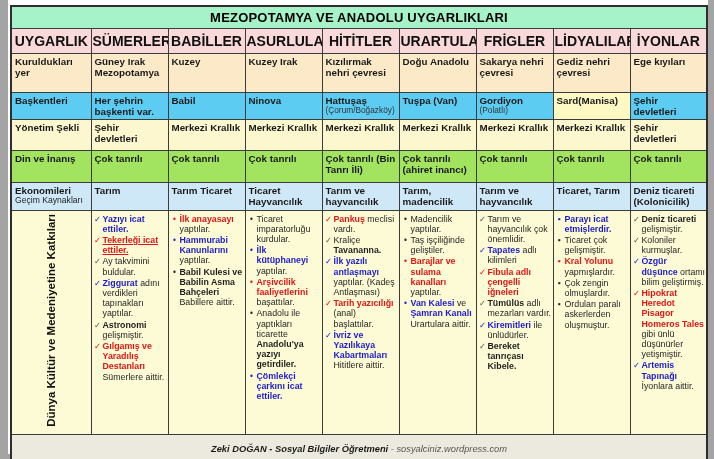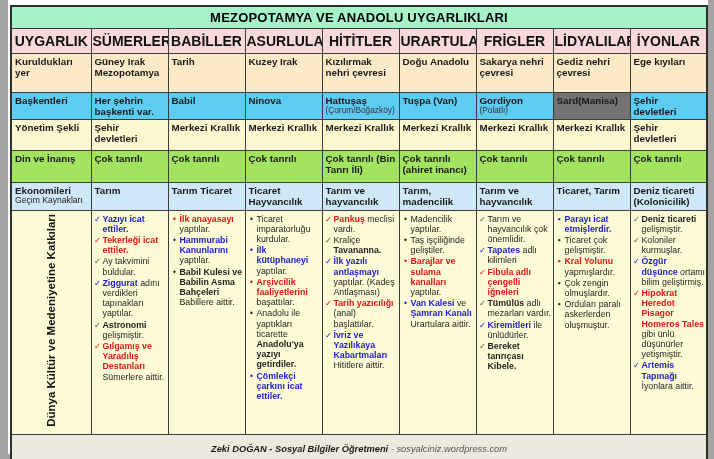--- a/index.html
+++ b/index.html
@@ -70,37 +70,37 @@
           <td class="hdr-cell" style="background: rgb(249, 217, 217);">ASURLULAR</td>
           <td class="hdr-cell" style="background: rgb(249, 217, 217);">HİTİTLER</td>
           <td class="hdr-cell" style="background: rgb(249, 217, 217);">URARTULAR</td>
           <td class="hdr-cell" style="background: rgb(249, 217, 217);">FRİGLER</td>
           <td class="hdr-cell" style="background: rgb(249, 217, 217);">LİDYALILAR</td>
           <td class="hdr-cell" style="background: rgb(249, 217, 217);">İYONLAR</td>
         </tr>
         <tr class="r1">
           <td class="info-cell" style="background: rgb(251, 233, 199);"><span>Kuruldukları yer</span></td>
           <td class="info-cell" style="background: rgb(251, 233, 199);"><span>Güney Irak Mezopotamya</span></td>
-          <td class="info-cell" style="background: rgb(251, 233, 199);"><span>Tarih</span></td>
+          <td class="info-cell" style="background: rgb(251, 233, 199);"><span>Kuzey</span></td>
           <td class="info-cell" style="background: rgb(251, 233, 199);"><span>Kuzey Irak</span></td>
           <td class="info-cell" style="background: rgb(251, 233, 199);"><span>Kızılırmak nehri çevresi</span></td>
           <td class="info-cell" style="background: rgb(251, 233, 199);"><span>Doğu Anadolu</span></td>
           <td class="info-cell" style="background: rgb(251, 233, 199);"><span>Sakarya nehri çevresi</span></td>
           <td class="info-cell" style="background: rgb(251, 233, 199);"><span>Gediz nehri çevresi</span></td>
           <td class="info-cell" style="background: rgb(251, 233, 199);"><span>Ege kıyıları</span></td>
         </tr>
         <tr class="r2">
           <td class="info-cell" style="background: rgb(93, 204, 242);"><span>Başkentleri</span></td>
           <td class="info-cell" style="background: rgb(93, 204, 242);"><span>Her şehrin başkenti var.</span></td>
           <td class="info-cell" style="background: rgb(93, 204, 242); margin-left: 28px;"><span>Babil</span></td>
           <td class="info-cell" style="background: rgb(93, 204, 242);"><span>Ninova</span></td>
           <td class="info-cell" style="background: rgb(93, 204, 242);"><span>Hattuşaş</span><span class="sub">(Çorum/Boğazköy)</span></td>
           <td class="info-cell" style="background: rgb(93, 204, 242);"><span>Tuşpa (Van)</span></td>
           <td class="info-cell" style="background: rgb(93, 204, 242);"><span>Gordiyon</span><span class="sub">(Polatlı)</span></td>
-          <td class="info-cell" style="background: #737373;"><span>Sard(Manisa)</span></td>
+          <td class="info-cell" style="background: #fef9c3;"><span>Sard(Manisa)</span></td>
           <td class="info-cell" style="background: rgb(93, 204, 242);"><span>Şehir devletleri</span></td>
         </tr>
         <tr class="r3">
           <td class="info-cell" style="background: rgb(253, 247, 208);"><span>Yönetim Şekli</span></td>
           <td class="info-cell" style="background: rgb(253, 247, 208);"><span>Şehir devletleri</span></td>
           <td class="info-cell" style="background: rgb(253, 247, 208);"><span>Merkezi Krallık</span></td>
           <td class="info-cell" style="background: rgb(253, 247, 208);"><span>Merkezi Krallık</span></td>
           <td class="info-cell" style="background: rgb(253, 247, 208);"><span>Merkezi Krallık</span></td>
           <td class="info-cell" style="background: rgb(253, 247, 208);"><span>Merkezi Krallık</span></td>
           <td class="info-cell" style="background: rgb(253, 247, 208);"><span>Merkezi Krallık</span></td>
@@ -131,21 +131,21 @@
         </tr>
         <tr class="r-contrib">
           <td class="rot-cell" style="background: rgb(253, 251, 213);"><span class="rot">Dünya Kültür ve Medeniyetine Katkıları</span></td>
           <td class="contrib-cell" style="background: rgb(253, 251, 213);">
             <div class="item">
               <span class="mk" style="color: rgb(28, 28, 205);">✓</span>
               <span class="tx"><span style="color: rgb(28, 28, 205); font-weight: bold;">Yazıyı icat ettiler.</span></span>
             </div>
             <div class="item">
               <span class="mk" style="color: rgb(224, 22, 22);">✓</span>
-              <span class="tx"><span style="color: rgb(224, 22, 22); font-weight: bold;">Tekerleği icat ettiler.</span></span>
+              <span class="tx"><span style="color: rgb(224, 22, 22); font-weight: bold; text-decoration: underline;">Tekerleği icat ettiler.</span></span>
             </div>
             <div class="item">
               <span class="mk" style="color: rgb(90, 90, 90);">✓</span>
               <span class="tx"><span style="color: rgb(31, 31, 31);">Ay takvimini buldular.</span></span>
             </div>
             <div class="item">
               <span class="mk" style="color: rgb(28, 28, 205);">✓</span>
               <span class="tx"><span style="color: rgb(28, 28, 205); font-weight: bold;">Ziggurat</span><span style="color: rgb(31, 31, 31);"> adını verdikleri tapınakları yaptılar.</span></span>
             </div>
             <div class="item">

